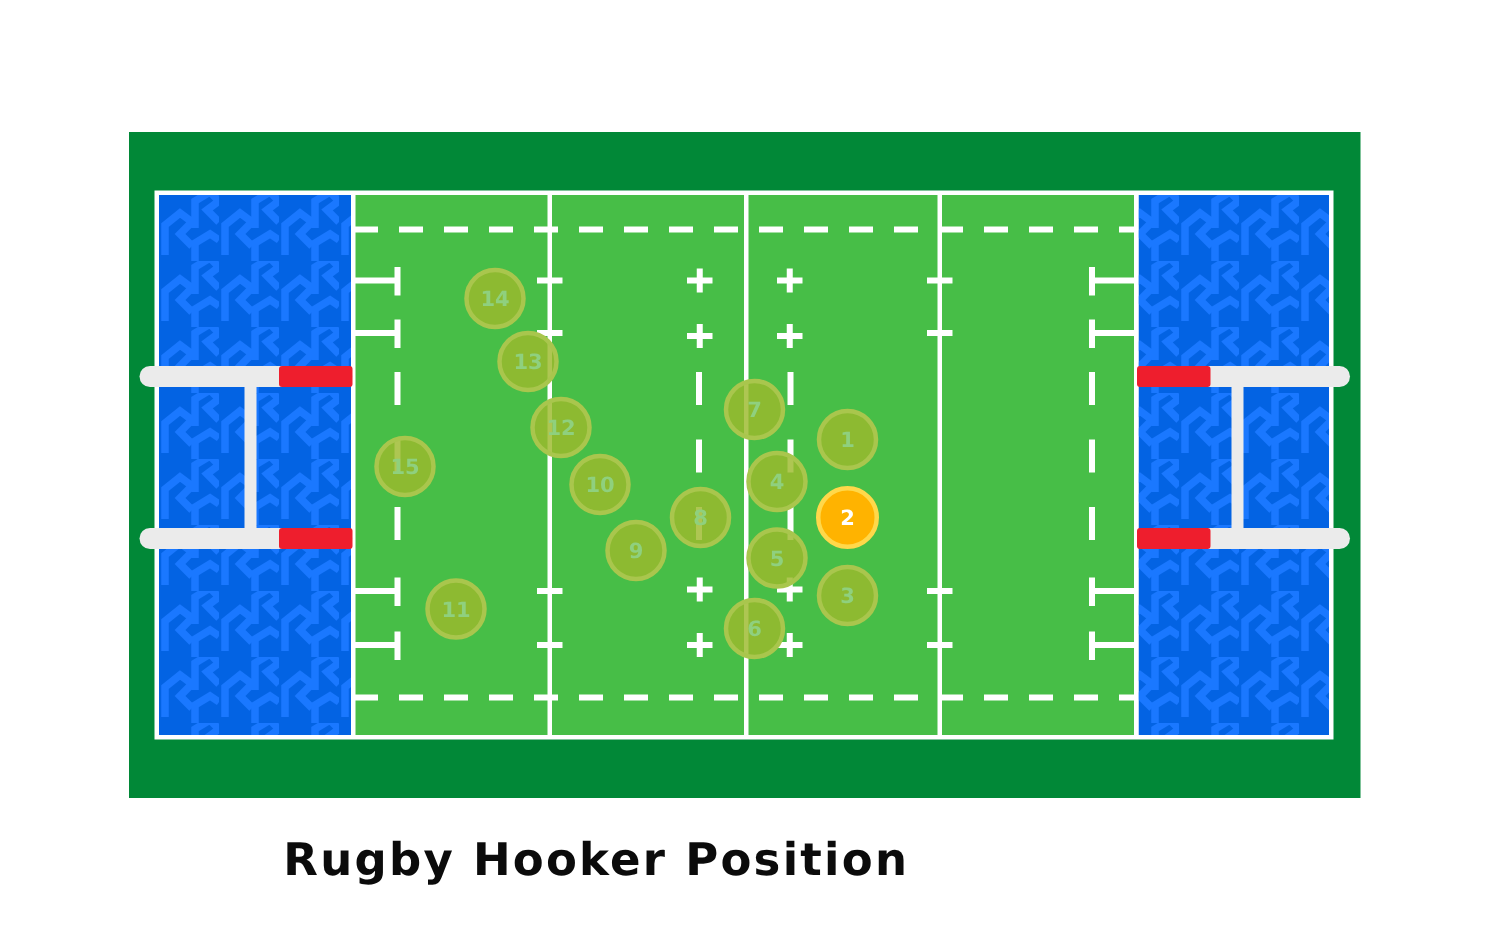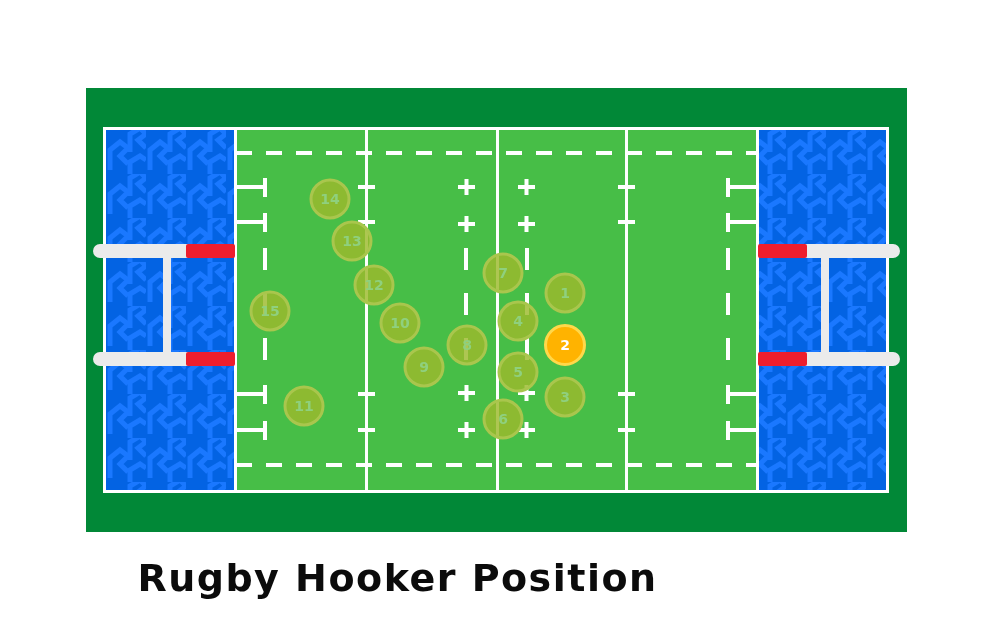--- a/index.html
+++ b/index.html
@@ -1,20 +1,20 @@
 <!DOCTYPE html>
 <html><head>
 <meta charset="utf-8">
 <style>
   html, body { margin:0; padding:0; background:#ffffff; }
   body { width:992px; height:621px; position:relative; overflow:hidden; font-family:"DejaVu Sans", sans-serif; }
   #stage { position:absolute; left:0; top:0; width:992px; height:621px; }
   .caption {
     position:absolute; left:0; top:556px; width:795px; text-align:center;
-    font-family:"DejaVu Sans", sans-serif; font-weight:bold; font-size:38px;
+    font-family:"DejaVu Sans", sans-serif; font-weight:bold; font-size:30px;
     letter-spacing:1.5px; color:#0b0b0b;
   }
   .player-num { font-family:"DejaVu Sans", sans-serif; font-weight:bold; font-size:14px; }
 </style>
 </head>
 <body>
 
 <div id="stage">
   <svg id="pitch" width="992" height="621" viewBox="0 0 992 621" xmlns="http://www.w3.org/2000/svg">
     <defs>

